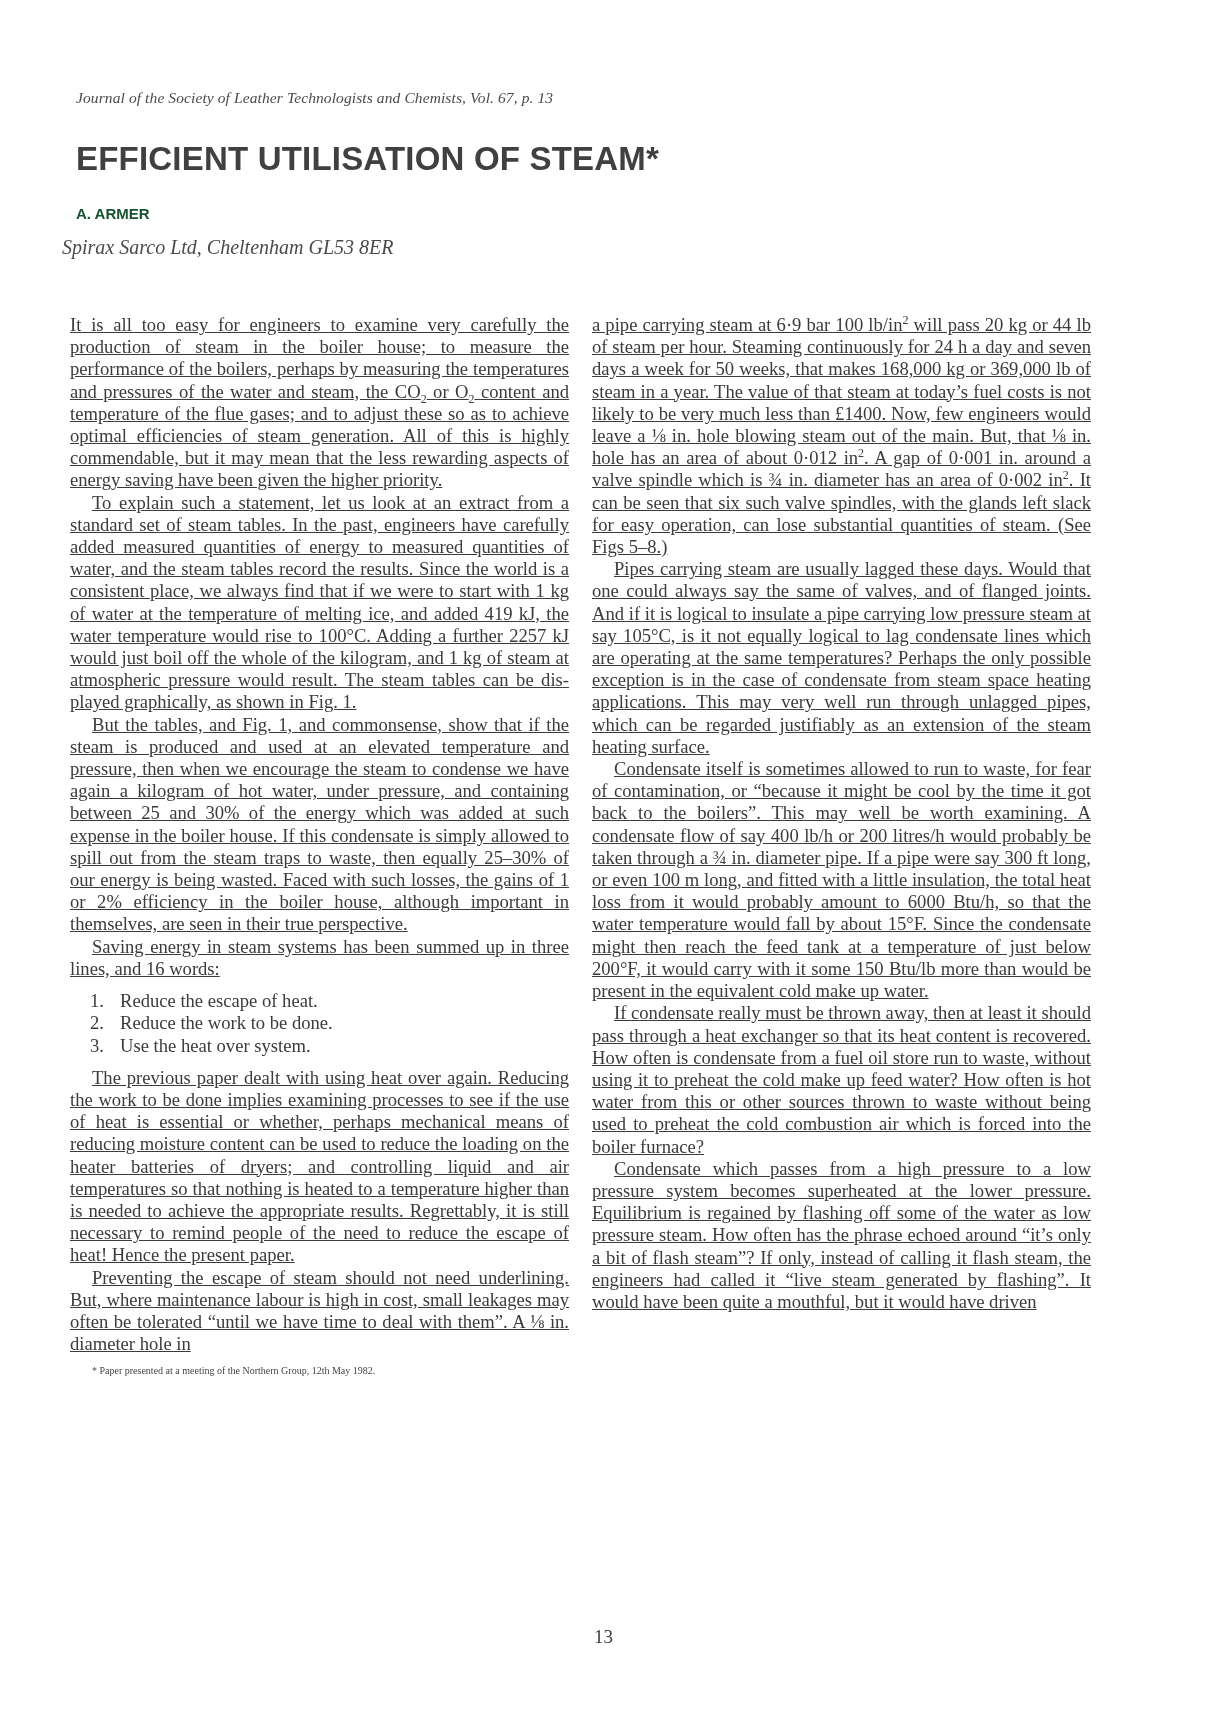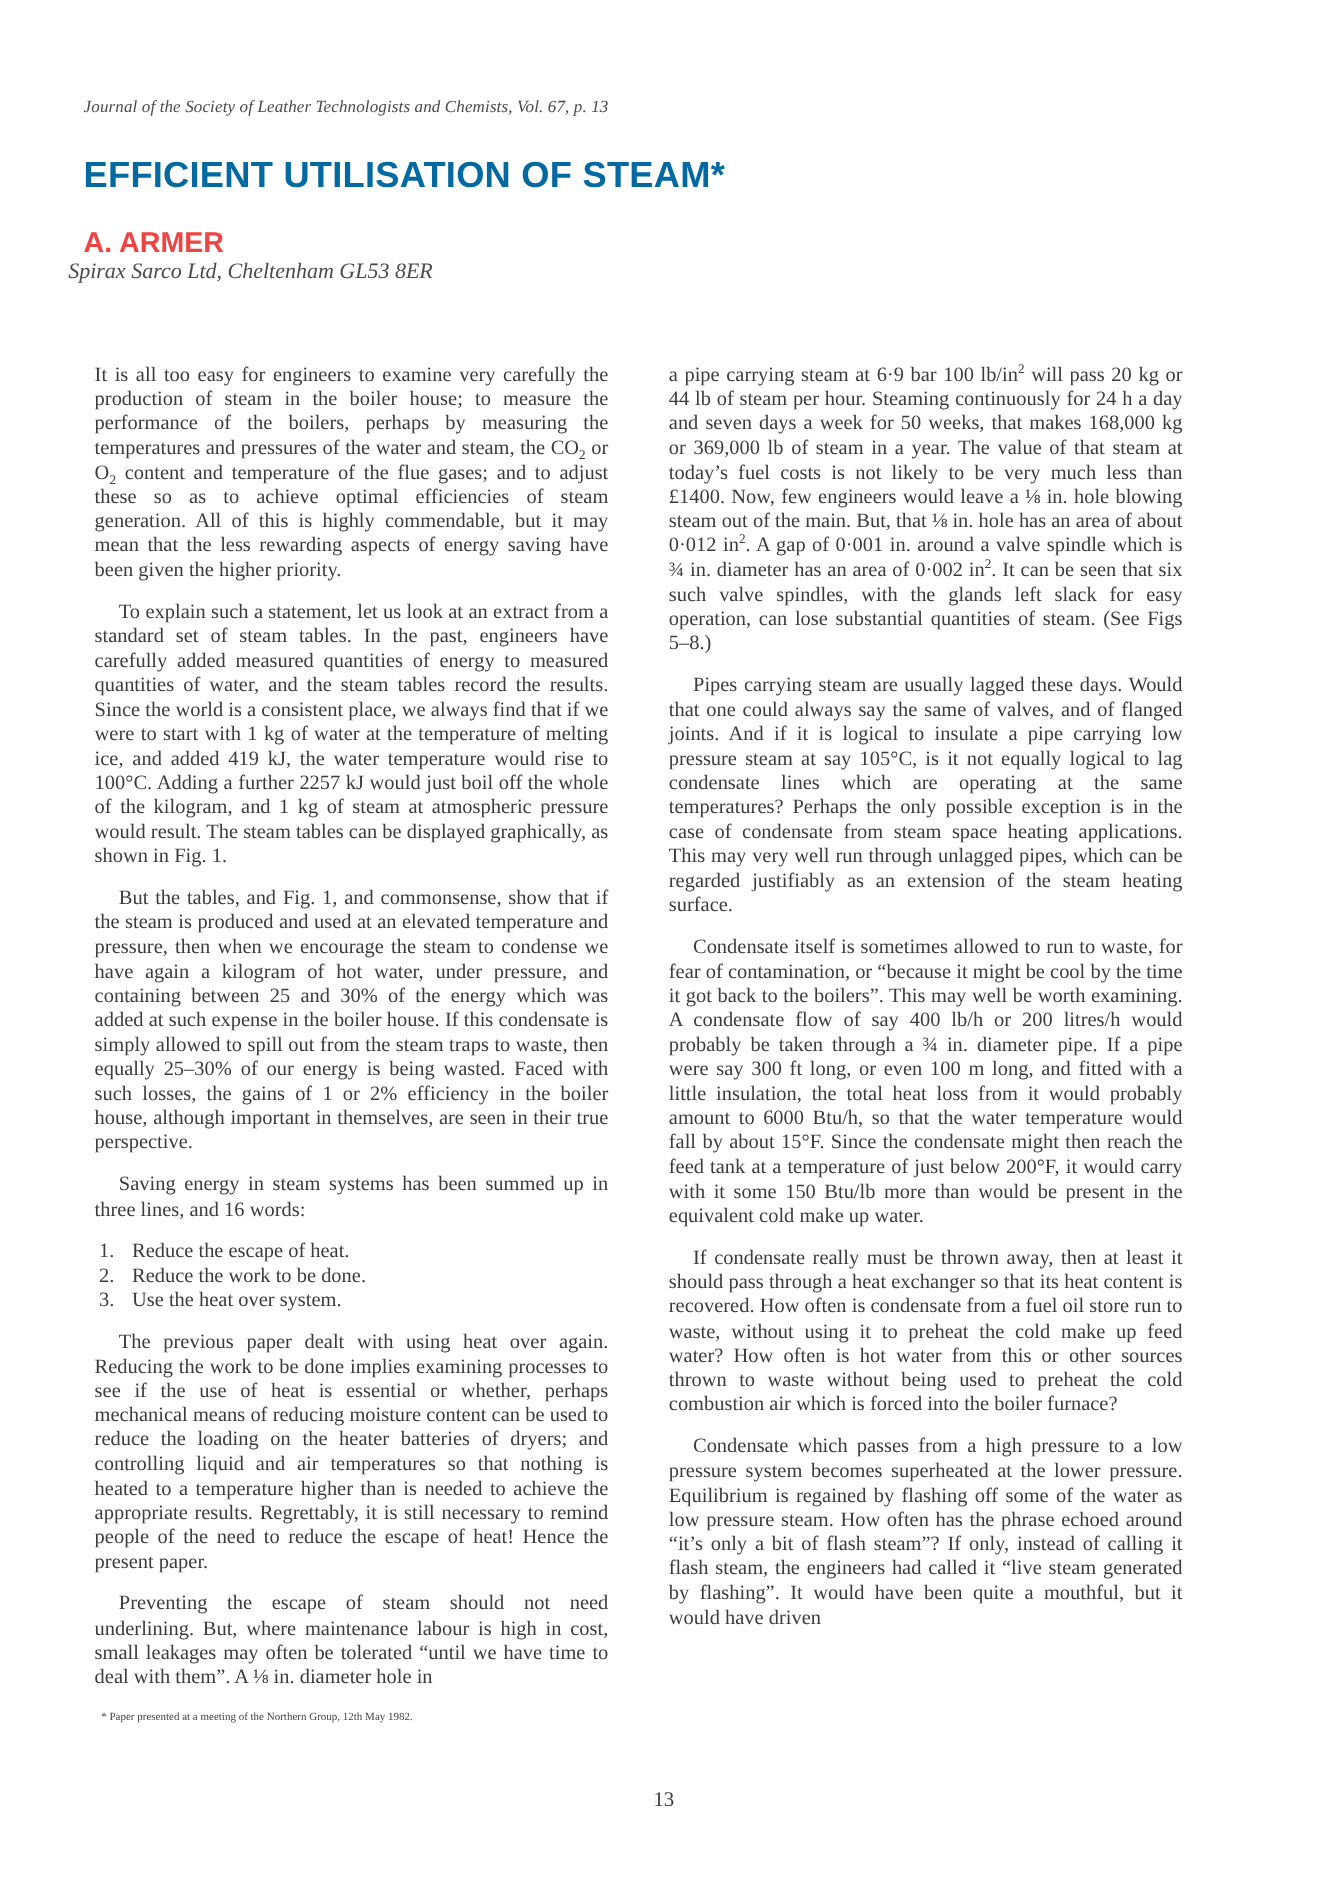--- a/index.html
+++ b/index.html
@@ -1,24 +1,24 @@
 <!DOCTYPE html>
 <html><head>
 <meta charset="utf-8">
 <style>
   html, body { margin: 0; padding: 0; background: #ffffff; }
   body { width: 1207px; height: 1720px; position: relative; overflow: hidden; color: #3b3b3b; }
   .journal { position: absolute; left: 76px; top: 89px; font-family: "Liberation Serif", serif; font-style: italic; font-size: 15.5px; color: #4a4a4a; letter-spacing: 0.1px; text-align: right; }
-  .title { position: absolute; left: 76px; top: 140px; margin: 0; font-family: "Liberation Sans", sans-serif; font-weight: bold; font-size: 33px; color: #0369a1; letter-spacing: 0.2px; }
-  .author { position: absolute; left: 76px; top: 205px; margin: 0; font-family: "Liberation Sans", sans-serif; font-weight: bold; font-size: 26px; color: #ef4444; }
+  .title { position: absolute; left: 76px; top: 140px; margin: 0; font-family: "Liberation Sans", sans-serif; font-weight: bold; font-size: 33px; color: #404040; letter-spacing: 0.2px; }
+  .author { position: absolute; left: 76px; top: 205px; margin: 0; font-family: "Liberation Sans", sans-serif; font-weight: bold; font-size: 15px; color: #14532d; }
   .affil { position: absolute; left: 62px; top: 236px; font-family: "Liberation Serif", serif; font-style: italic; font-size: 20px; color: #4a4a4a; }
   .col { position: absolute; top: 314px; font-family: "Liberation Serif", serif; font-size: 18.6px; line-height: 22.2px; text-align: justify; color: #3b3b3b; }
   .col.left { left: 70px; width: 499px; }
   .col.right { left: 592px; width: 499px; }
-  .col p { margin: 16px; text-indent: 22px; hyphens: manual; }
+  .col p { margin: 0; text-indent: 22px; hyphens: manual; text-decoration: underline; }
   .col p.noindent { text-indent: 0; }
   ol.rules { list-style: none; margin: 10px 0 10px 0; padding: 0 0 0 20px; }
   ol.rules li { display: flex; }
   ol.rules li .num { width: 30px; display: inline-block; }
   sub, sup { font-size: 12px; line-height: 0; }
   .footnote { font-family: "Liberation Serif", serif; font-size: 10px; line-height: 19px; margin-top: 6px; text-align: justify; text-indent: 22px; color: #444; }
   .pagenum { position: absolute; left: 0; width: 1207px; top: 1626px; text-align: center; font-family: "Liberation Serif", serif; font-size: 19px; color: #3b3b3b; }
 </style>
 </head>
 <body>

